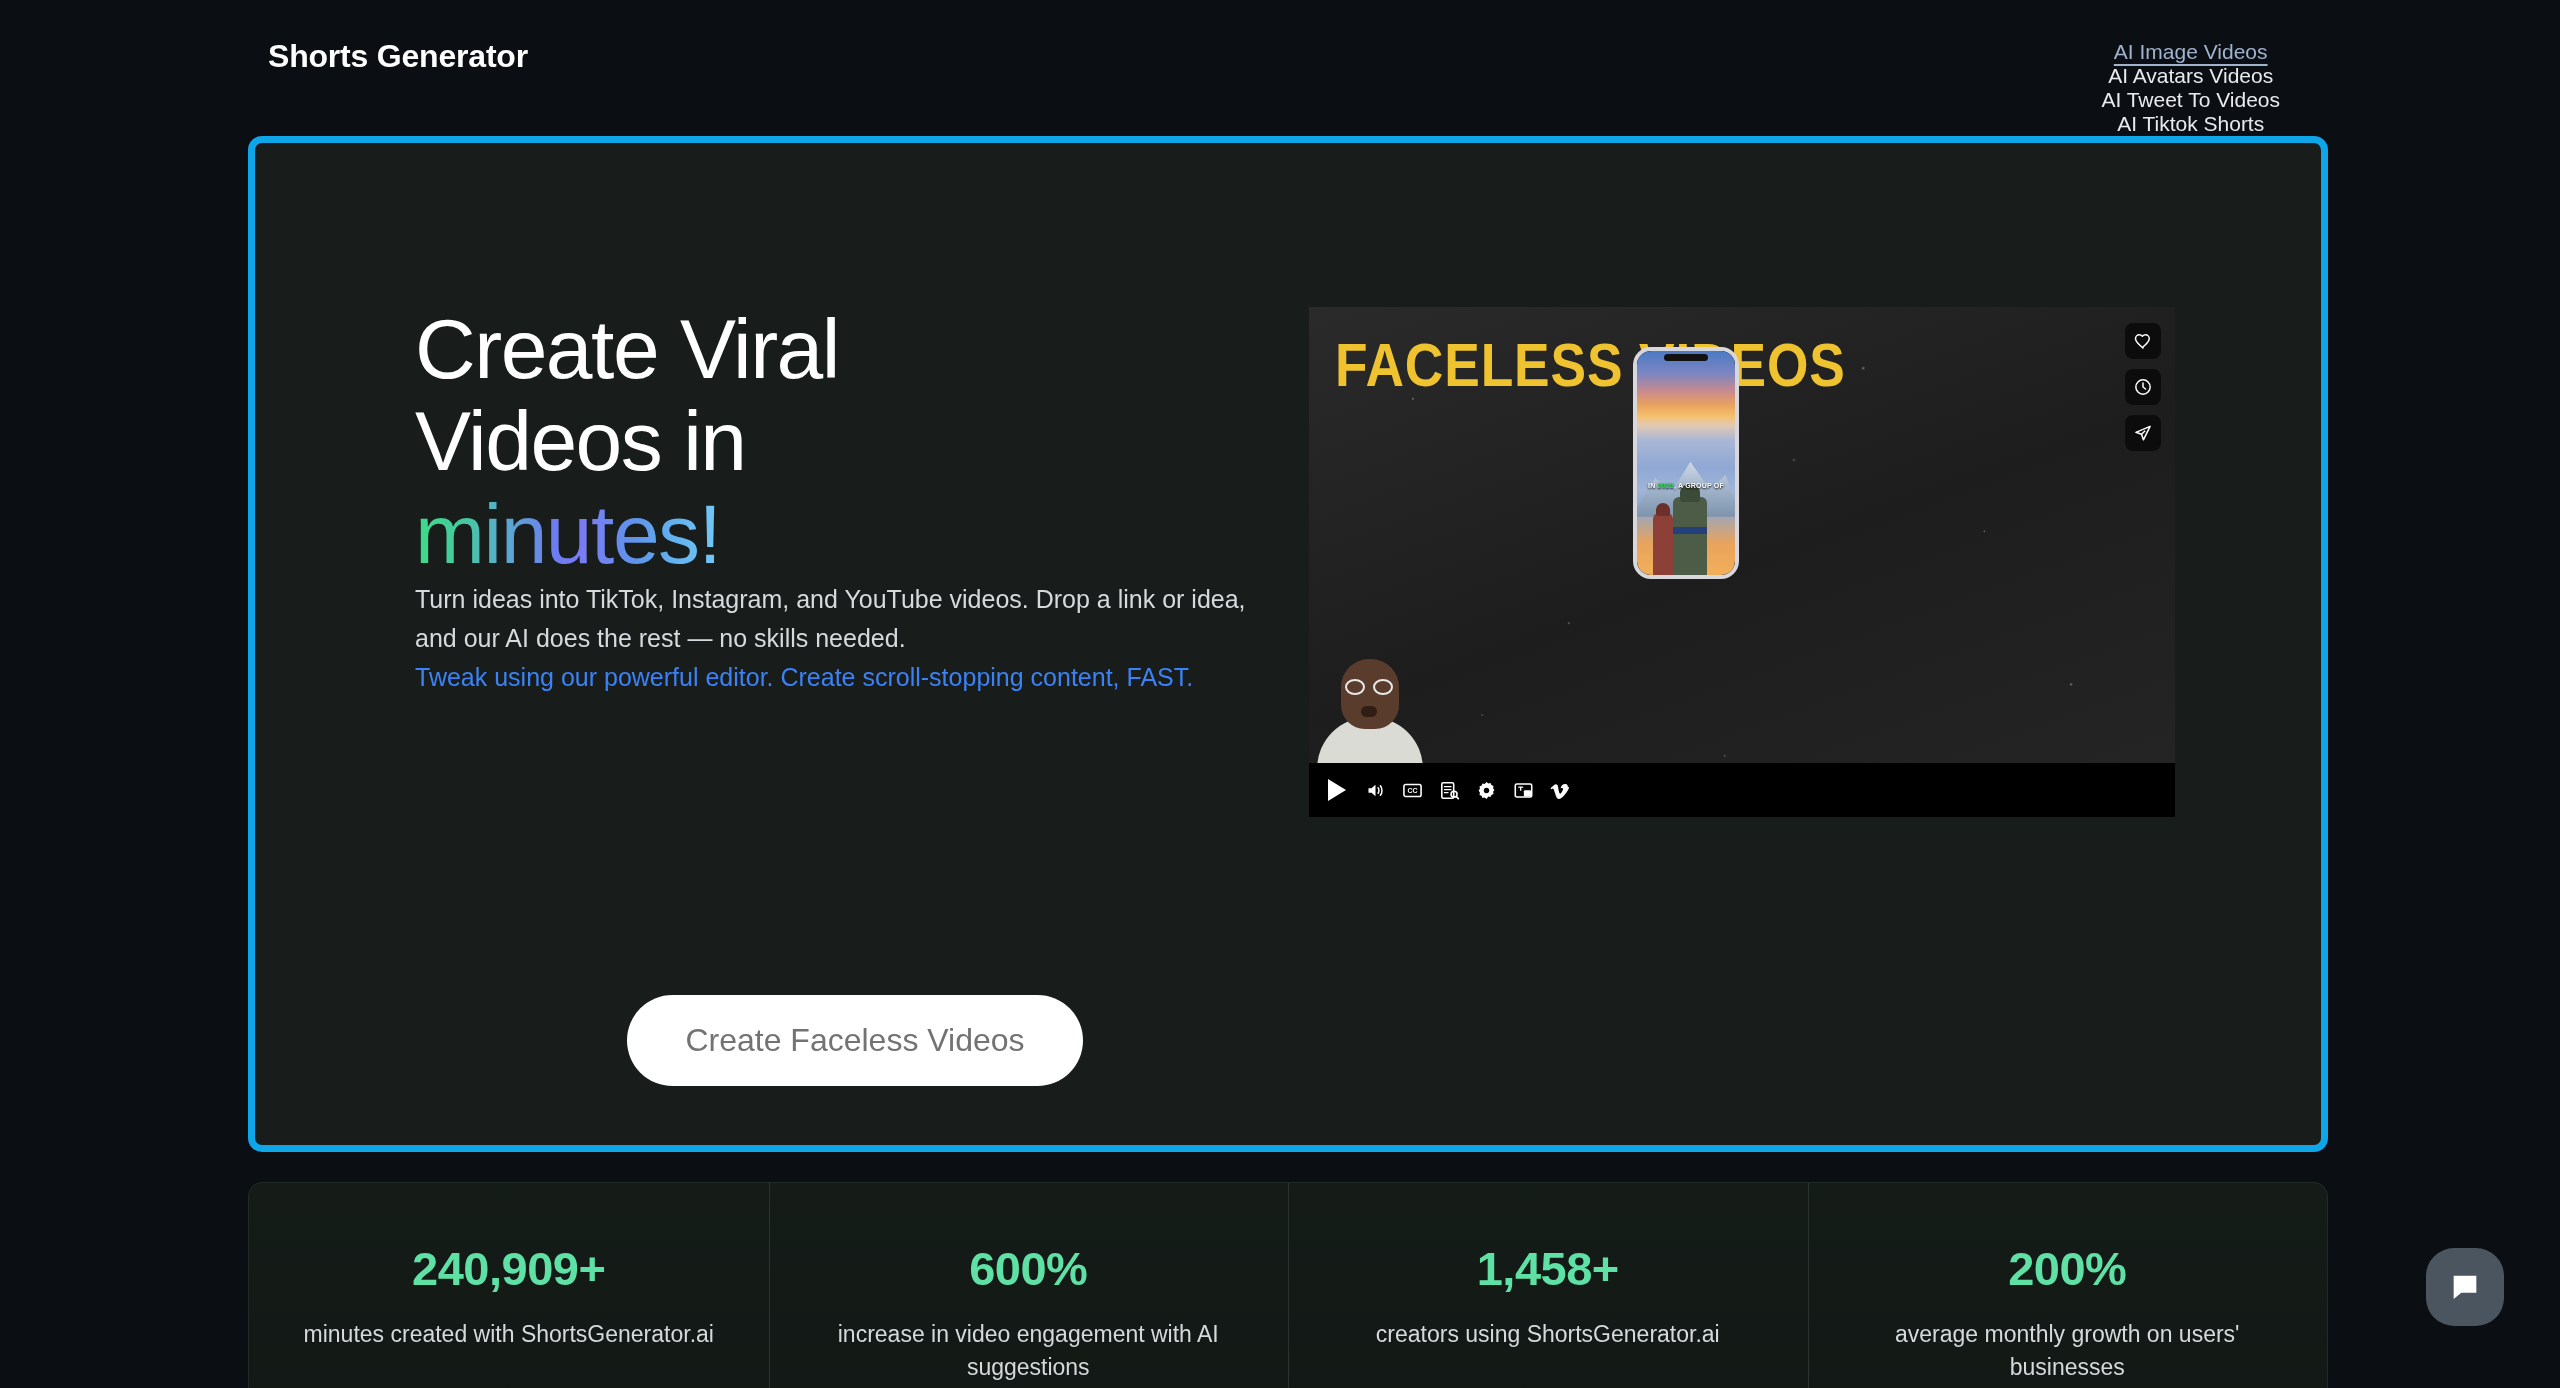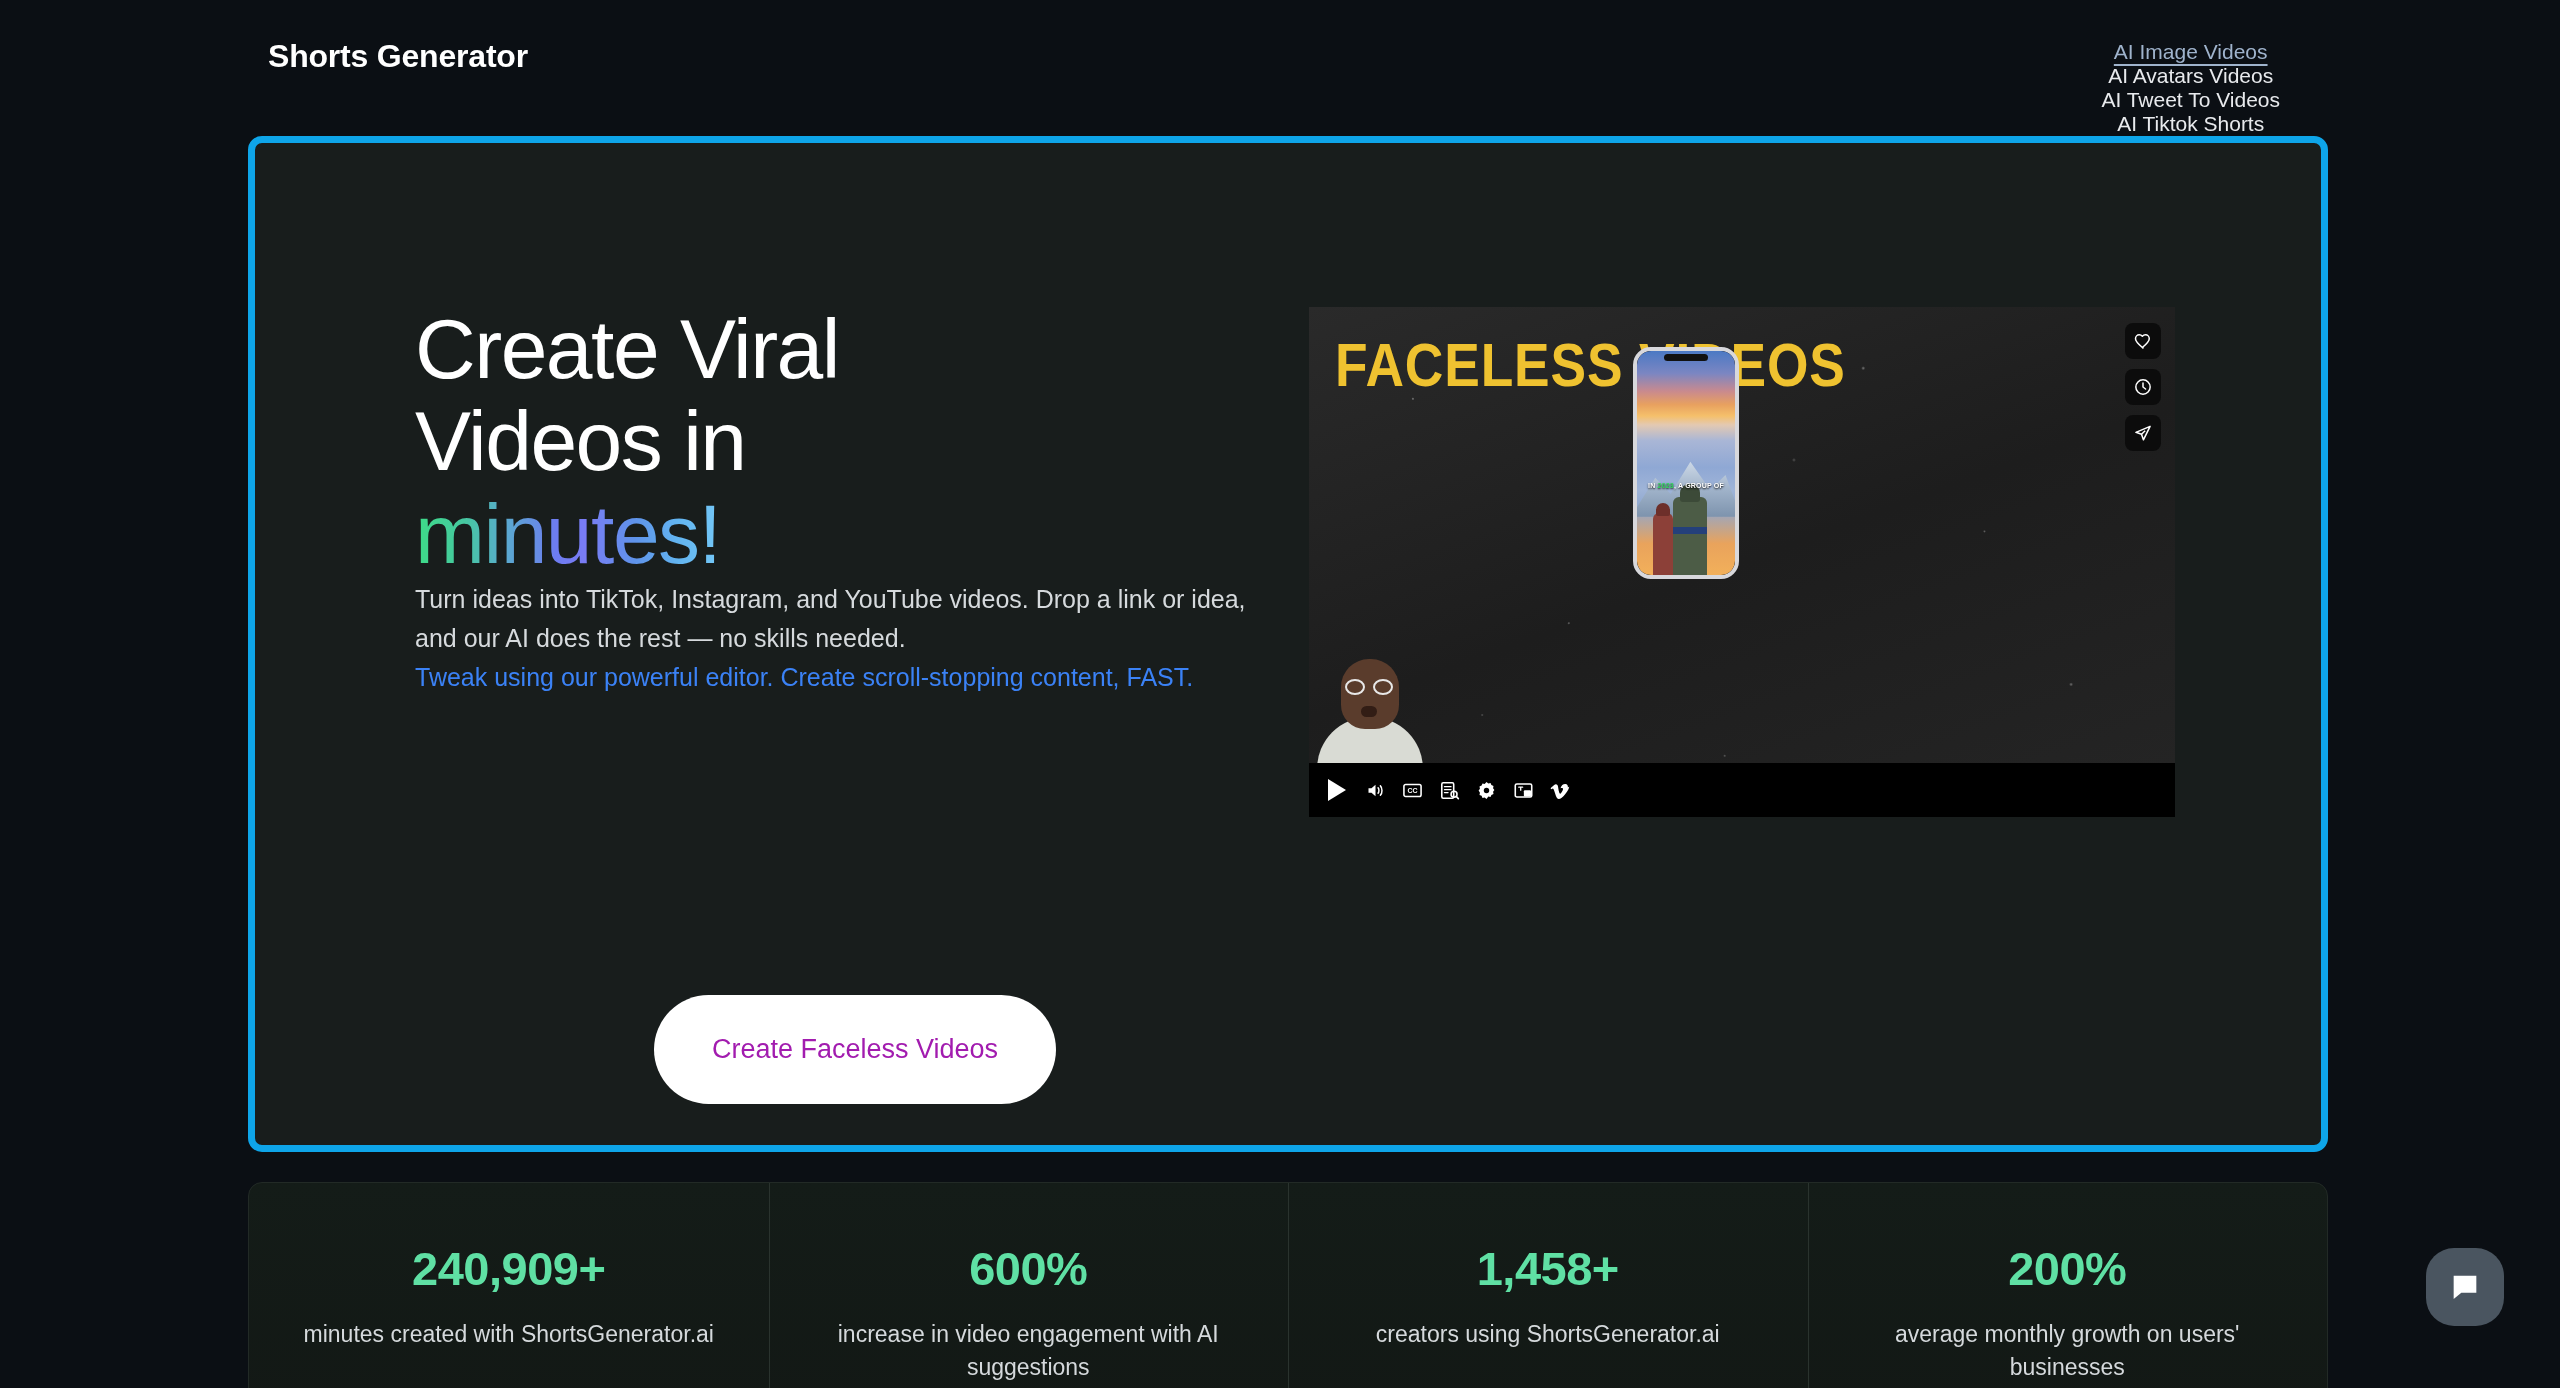--- a/index.html
+++ b/index.html
@@ -66,22 +66,22 @@
   }
   .hero-p {
     font-size:25px; line-height:1.55; color:#d6dadd;
     max-width:870px;
   }
   .hero-p2 { font-size:25px; line-height:1.55; color:#3b82f6; }
 
   .cta-wrap { position:absolute; left:160px; top:852px; width:880px;
               display:flex; justify-content:center; }
   .cta-btn {
-    background:#ffffff; color:#a21caf; border:none; cursor:pointer;
-    border-radius:999px; font-size:27px; padding:39px 58px; white-space:nowrap;
+    background:#ffffff; color:#737373; border:none; cursor:pointer;
+    border-radius:999px; font-size:32px; padding:27px 58px; white-space:nowrap;
   }
 
   
   .player {
     position:absolute; left:1054px; top:164px;
     width:866px; height:510px;
     background:#0a0a0a; overflow:hidden;
   }
   .player-bg {
     position:absolute; inset:0;

